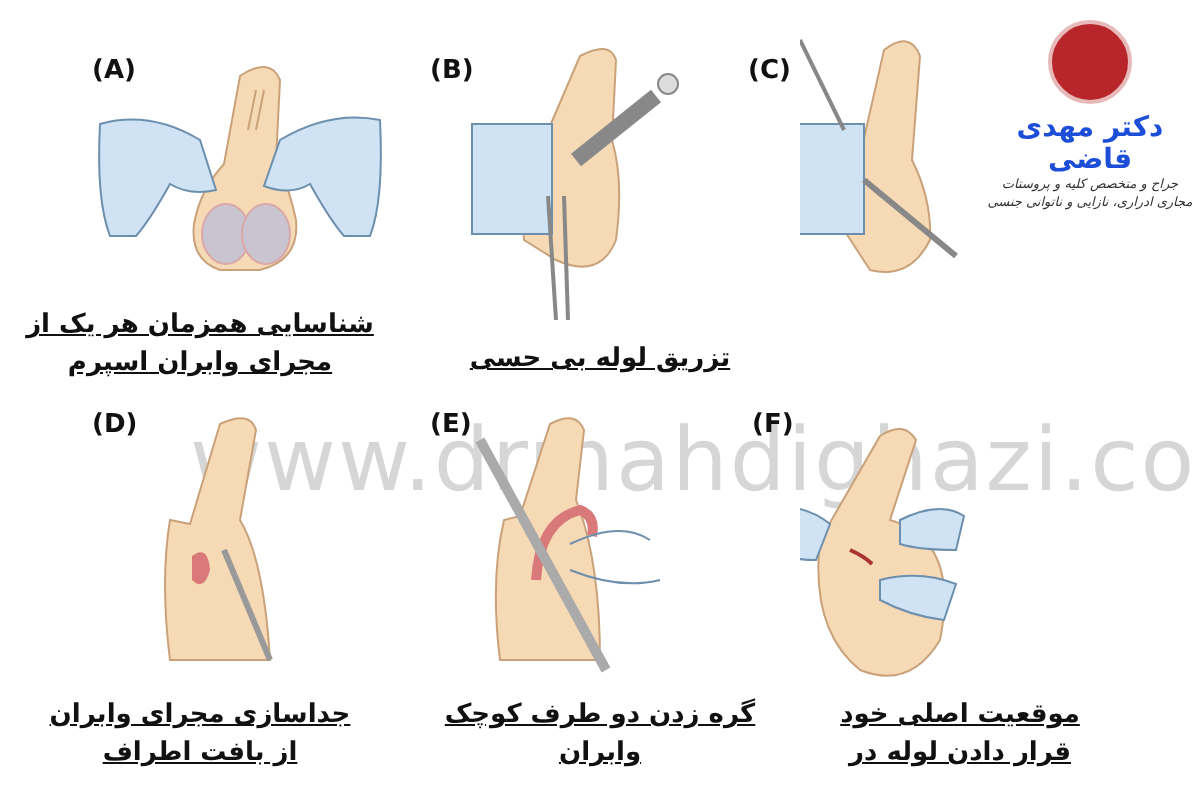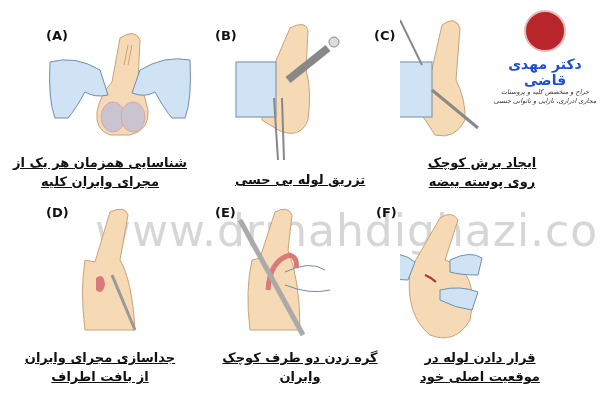--- a/index.html
+++ b/index.html
@@ -28,21 +28,21 @@
     <path d="M120 38 Q135 28 140 40 L138 80 Q145 95 148 110 Q150 130 130 135 L110 135 Q95 130 97 112 Q100 95 112 82 Z" fill="#f6d9b5" stroke="#c9a27a"></path>
     <line x1="128" y1="45" x2="124" y2="65" stroke="#c9a27a"></line>
     <line x1="132" y1="45" x2="128" y2="65" stroke="#c9a27a"></line>
     <ellipse cx="113" cy="117" rx="12" ry="15" fill="#c9c4d0" stroke="#d9a8a8"></ellipse>
     <ellipse cx="133" cy="117" rx="12" ry="15" fill="#c9c4d0" stroke="#d9a8a8"></ellipse>
     <path d="M50 62 Q75 55 100 70 L108 95 Q95 98 85 92 Q75 110 68 118 L55 118 Q48 100 50 62Z" fill="#cfe3f4" stroke="#6d8fae"></path>
     <path d="M190 60 Q165 55 140 70 L132 93 Q145 98 155 92 Q165 110 172 118 L185 118 Q192 100 190 60Z" fill="#cfe3f4" stroke="#6d8fae"></path>
   </svg>
   <div class="caption" style="top:153px">
     <span>شناسایی همزمان هر یک از</span>
-    <span>مجرای وابران کلیه</span>
+    <span>مجرای وابران اسپرم</span>
   </div>
 </div>
 
 <div class="panel" style="left:200px;top:0">
   <div class="label-letter" style="left:15px;top:28px">(B)</div>
   <svg width="200" height="160">
     <path d="M90 28 Q105 20 108 30 L106 70 Q112 90 108 120 Q100 140 78 130 L62 120 Q60 90 72 70 Z" fill="#f6d9b5" stroke="#c9a27a"></path>
     <rect x="36" y="62" width="40" height="55" fill="#cfe3f4" stroke="#6d8fae"></rect>
     <line x1="88" y1="80" x2="128" y2="48" stroke="#888" stroke-width="8"></line>
     <circle cx="134" cy="42" r="5" fill="#ddd" stroke="#888"></circle>
@@ -55,24 +55,20 @@
 </div>
 
 <div class="panel" style="left:400px;top:0">
   <div class="label-letter" style="left:-26px;top:28px">(C)</div>
   <svg width="200" height="150">
     <path d="M42 25 Q55 15 60 28 L56 80 Q66 100 65 120 Q55 140 35 135 L22 115 Q20 90 30 78 Z" fill="#f6d9b5" stroke="#c9a27a"></path>
     <rect x="-10" y="62" width="42" height="55" fill="#cfe3f4" stroke="#6d8fae"></rect>
     <line x1="0" y1="20" x2="22" y2="65" stroke="#888" stroke-width="2"></line>
     <line x1="32" y1="90" x2="78" y2="128" stroke="#888" stroke-width="3"></line>
   </svg>
-  <div class="caption" style="top:153px;left:-18px">
-    <span>ایجاد برش کوچک</span>
-    <span>روی پوسته بیضه</span>
-  </div>
 </div>
 
 <div class="logo">
   <div class="logo-circle"></div>
   <div class="logo-name">دکتر مهدی قاضی</div>
   <div class="logo-sub">جراح و متخصص کلیه و پروستات</div>
   <div class="logo-sub">مجاری ادراری، نازایی و ناتوانی جنسی</div>
 </div>
 
 <div class="watermark">www.drmahdighazi.com</div>
@@ -106,16 +102,16 @@
 <div class="panel" style="left:400px;top:200px">
   <div class="label-letter" style="left:-24px;top:5px">(F)</div>
   <svg width="200" height="140">
     <path d="M40 18 Q52 10 58 20 L45 60 Q80 70 70 120 Q55 145 30 135 Q5 115 10 70 Z" fill="#f6d9b5" stroke="#c9a27a"></path>
     <path d="M-20 55 Q0 50 15 62 L8 80 Q-10 80 -20 72 Z" fill="#cfe3f4" stroke="#6d8fae"></path>
     <path d="M50 60 Q70 50 82 58 L78 75 Q60 75 50 72 Z" fill="#cfe3f4" stroke="#6d8fae"></path>
     <path d="M40 90 Q60 85 78 92 L72 110 Q55 108 40 100 Z" fill="#cfe3f4" stroke="#6d8fae"></path>
     <path d="M25 75 Q32 78 36 82" stroke="#a33" stroke-width="2" fill="none"></path>
   </svg>
   <div class="caption" style="top:148px;left:-20px">
+    <span>موقعیت اصلی خود</span>
     <span>قرار دادن لوله در</span>
-    <span>موقعیت اصلی خود</span>
   </div>
 </div>
 
 </body></html>

